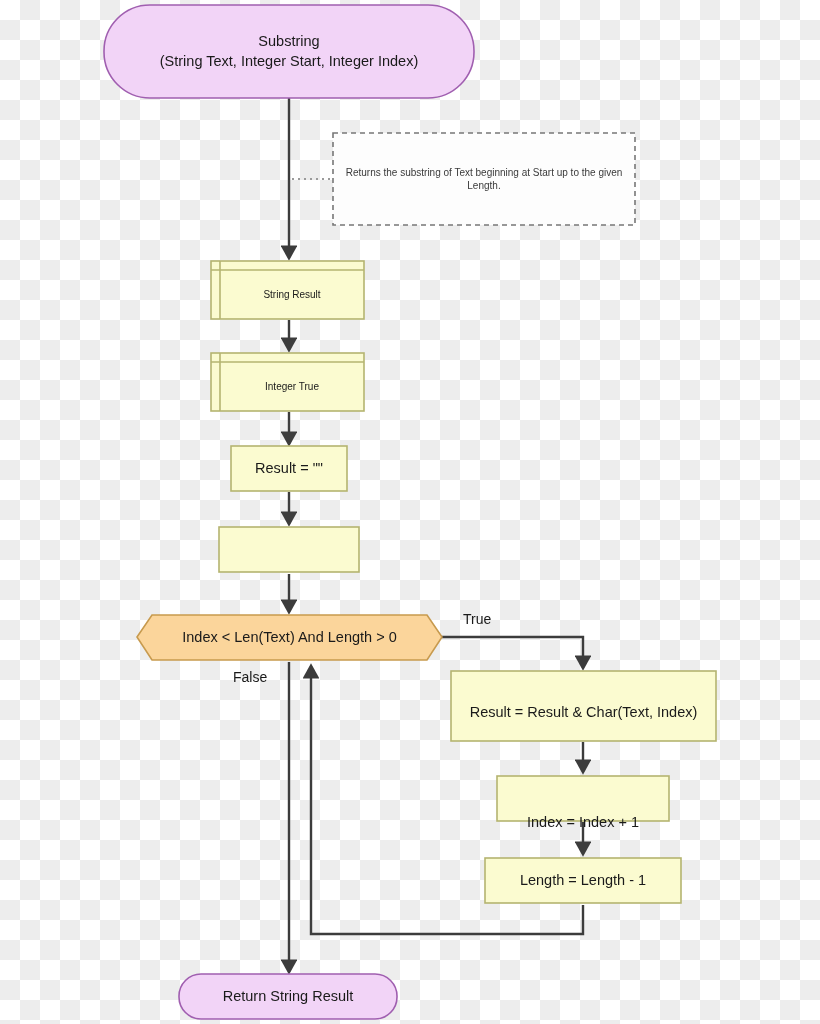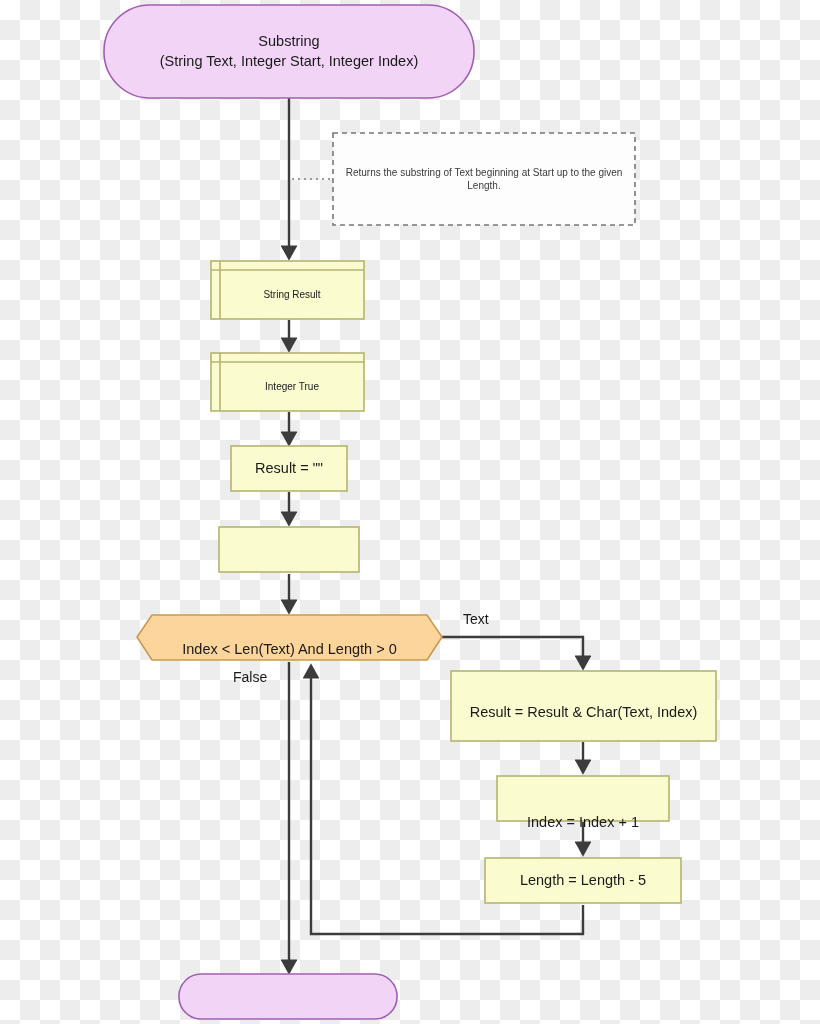--- a/index.html
+++ b/index.html
@@ -34,21 +34,21 @@
     justify-content: center;
     text-align: center;
     color: #1a1a1a;
     line-height: 1.32;
     pointer-events: none;
     white-space: pre-line;
   }
   .lbl-terminal { font-size: 14.5px; }
   .lbl-decl     { font-size: 10px; }
   .lbl-process  { font-size: 14.5px; }
-  .lbl-decision { font-size: 14.5px; margin-top: 12px; }
+  .lbl-decision { font-size: 14.5px; }
   .lbl-comment  { font-size: 10px; color: #3a3a3a; }
   .edge-label {
     position: absolute;
     font-size: 14px;
     color: #1a1a1a;
     white-space: nowrap;
   }
 </style>
 </head>
 <body>
@@ -129,20 +129,21 @@
 
   <div class="node-label lbl-process" style="left:231px; top:446px; width:116px; height:45px;">Result = ""</div>
 
 
   <div class="node-label lbl-decision" style="left:152px; top:615px; width:275px; height:45px;">Index &lt; Len(Text) And Length &gt; 0</div>
 
   <div class="node-label lbl-process" style="left:461px; top:671px; width:245px; height:84px;">Result = Result &amp; Char(Text, Index)</div>
 
   <div class="node-label lbl-process" style="left:497px; top:776px; width:172px; height:45px;margin-top:24px;">Index = Index + 1</div>
 
-  <div class="node-label lbl-process" style="left:485px; top:858px; width:196px; height:45px;">Length = Length - 5</div>
+  <div class="node-label lbl-process" style="left:485px; top:858px; width:196px; height:45px;">Length = Length - 1</div>
 
+  <div class="node-label lbl-terminal" style="left:179px; top:974px; width:218px; height:45px;">Return String Result</div>
 
-  <div class="edge-label" style="left:463px; top:611px;">Text</div>
+  <div class="edge-label" style="left:463px; top:611px;">True</div>
 
   <div class="edge-label" style="left:233px; top:669px;">False</div>
 
 </div>
 
 </body></html>

